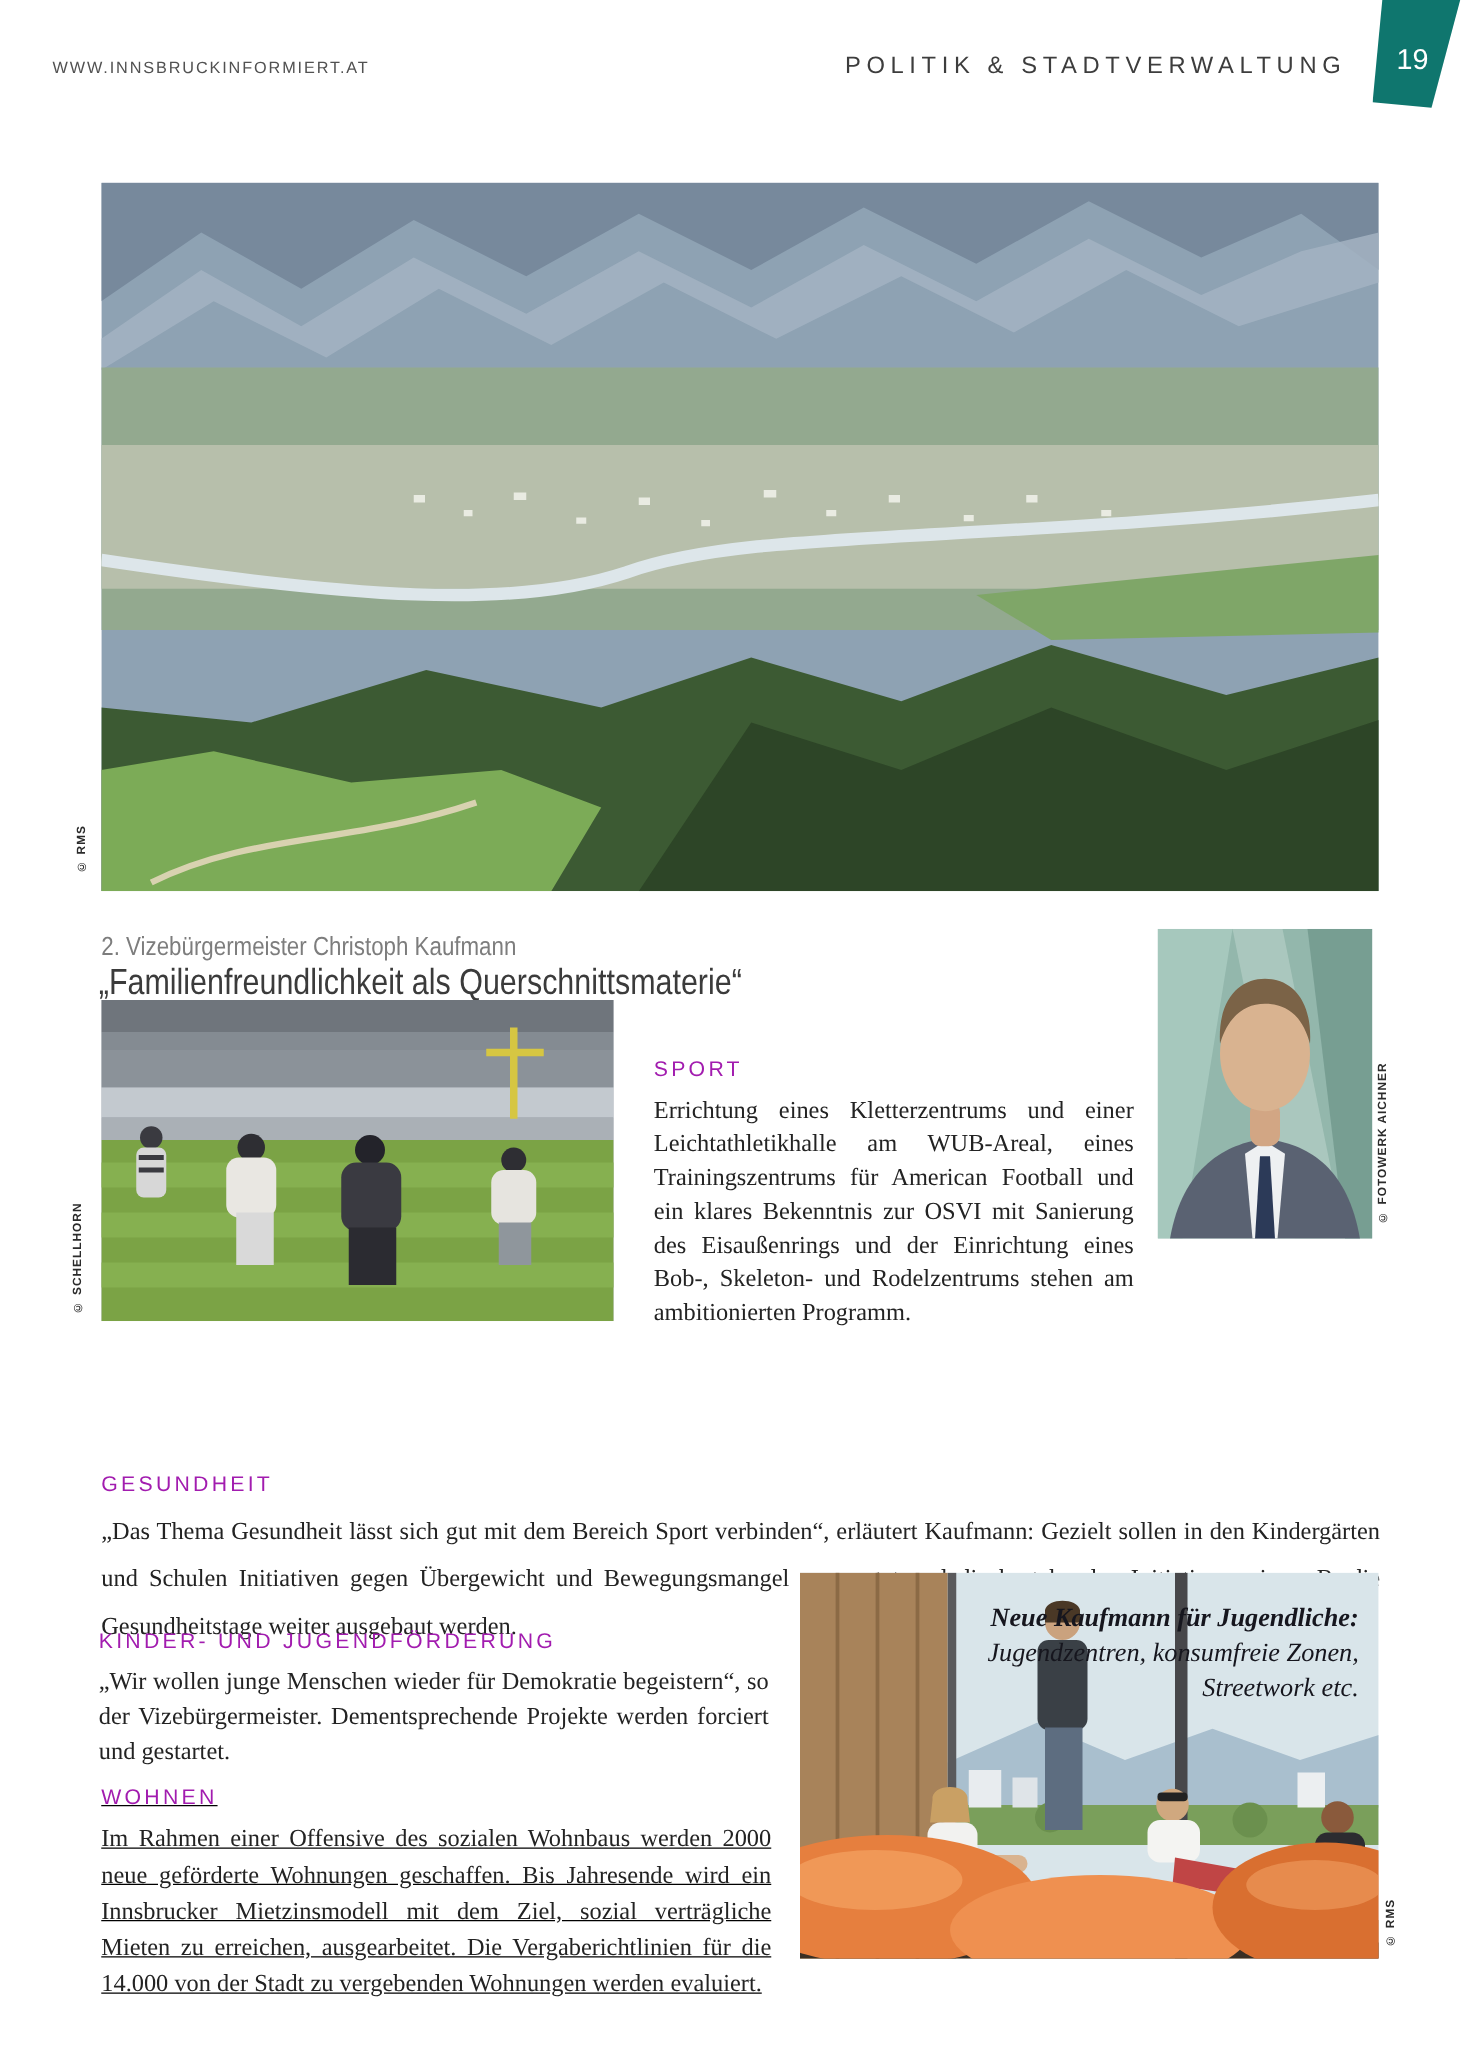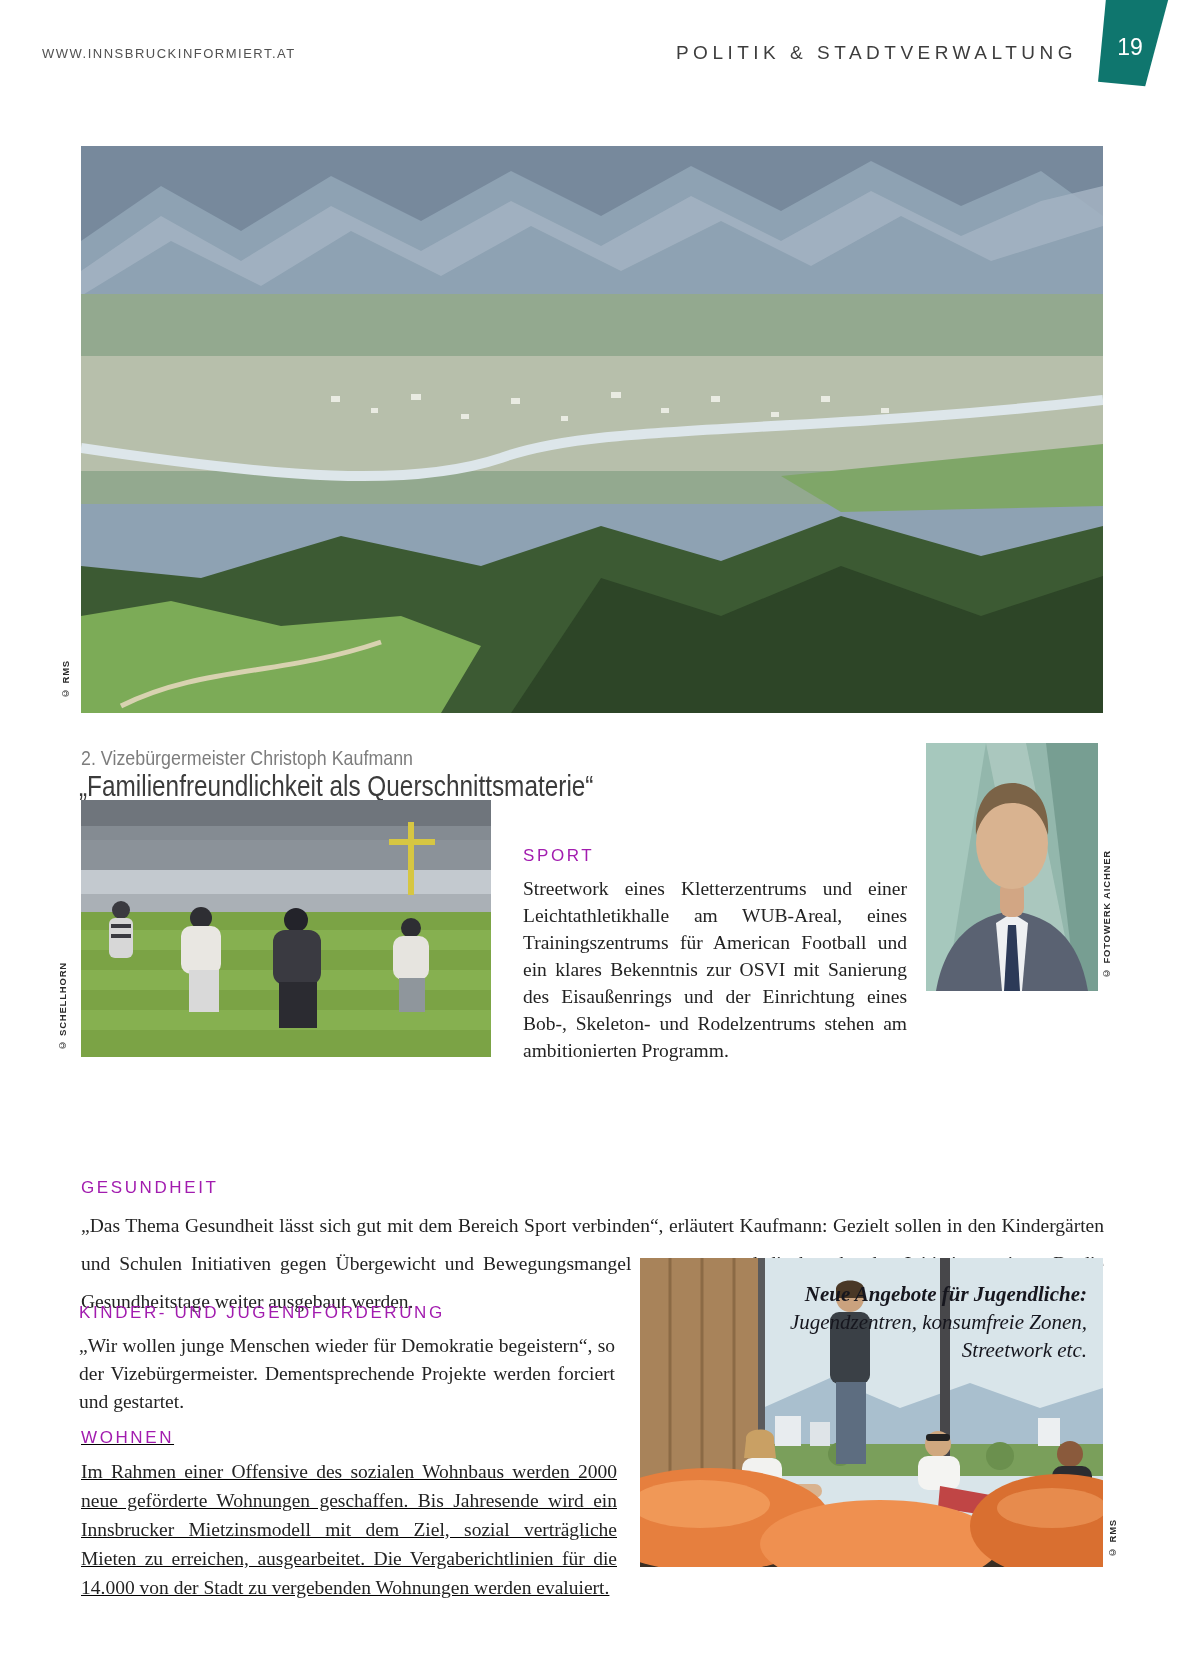--- a/index.html
+++ b/index.html
@@ -141,21 +141,21 @@
       <polygon points="82,182 90,182 94,248 78,248" fill="#2c3a58"></polygon>
       <rect x="74" y="138" width="24" height="36" rx="9" fill="#d2a684"></rect>
       <ellipse cx="86" cy="100" rx="36" ry="46" fill="#d9b390"></ellipse>
       <path d="M50,92 C48,56 66,40 86,40 C108,40 124,58 122,92 C116,70 104,60 86,60 C68,60 56,72 50,92 Z" fill="#7b6347"></path>
     </svg>
   </div>
   <div class="credit cr-portrait">© FOTOWERK AICHNER</div>
 
   <div class="sec sec-sport">
     <h2 class="sec-heading">SPORT</h2>
-    <p class="sec-body">Streetwork eines Kletterzentrums und einer Leichtathletikhalle am WUB-Areal, eines Trainingszentrums für American Football und ein klares Bekenntnis zur OSVI mit Sanierung des Eisaußenrings und der Einrichtung eines Bob-, Skeleton- und Rodelzentrums stehen am ambitionierten Programm.</p>
+    <p class="sec-body">Errichtung eines Kletterzentrums und einer Leichtathletikhalle am WUB-Areal, eines Trainingszentrums für American Football und ein klares Bekenntnis zur OSVI mit Sanierung des Eisaußenrings und der Einrichtung eines Bob-, Skeleton- und Rodelzentrums stehen am ambitionierten Programm.</p>
   </div>
 
 
   <div class="sec sec-gesundheit">
     <h2 class="sec-heading">GESUNDHEIT</h2>
     <p class="sec-body">„Das Thema Gesundheit lässt sich gut mit dem Bereich Sport verbinden“, erläutert Kaufmann: Gezielt sollen in den Kindergärten und Schulen Initiativen gegen Übergewicht und Bewegungsmangel umgesetzt und die bestehenden Initiativen wie z. B. die Gesundheitstage weiter ausgebaut werden.</p>
   </div>
 
   <div class="sec sec-kinder">
     <h2 class="sec-heading">KINDER- UND JUGENDFÖRDERUNG</h2>
@@ -205,20 +205,20 @@
         <rect x="412" y="208" width="40" height="40" rx="10" fill="#2c2c30"></rect>
         <rect x="396" y="238" width="40" height="16" rx="7" fill="#1e1e22"></rect>
       </g>
       <ellipse cx="70" cy="262" rx="120" ry="52" fill="#e67f3e"></ellipse>
       <ellipse cx="240" cy="286" rx="120" ry="44" fill="#ef9050"></ellipse>
       <ellipse cx="420" cy="268" rx="90" ry="52" fill="#d96f30"></ellipse>
       <ellipse cx="60" cy="246" rx="70" ry="24" fill="#f6a869" opacity="0.6"></ellipse>
       <ellipse cx="412" cy="250" rx="55" ry="20" fill="#f6a869" opacity="0.5"></ellipse>
     </svg>
     <div class="youth-caption">
-      <div class="cap-bold">Neue Angebote für Jugendliche:</div>
+      <div class="cap-bold">Neue Kaufmann für Jugendliche:</div>
       <div>Jugendzentren, konsumfreie Zonen,</div>
       <div>Streetwork etc.</div>
     </div>
   </div>
   <div class="credit cr-youth">© RMS</div>
 
 </div>
 
 </body></html>

